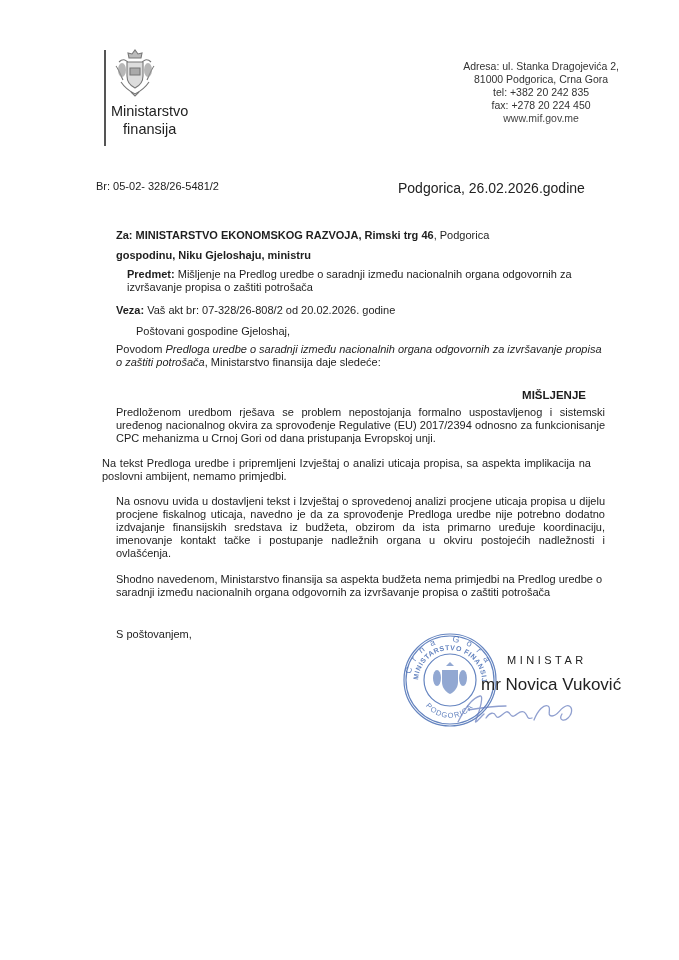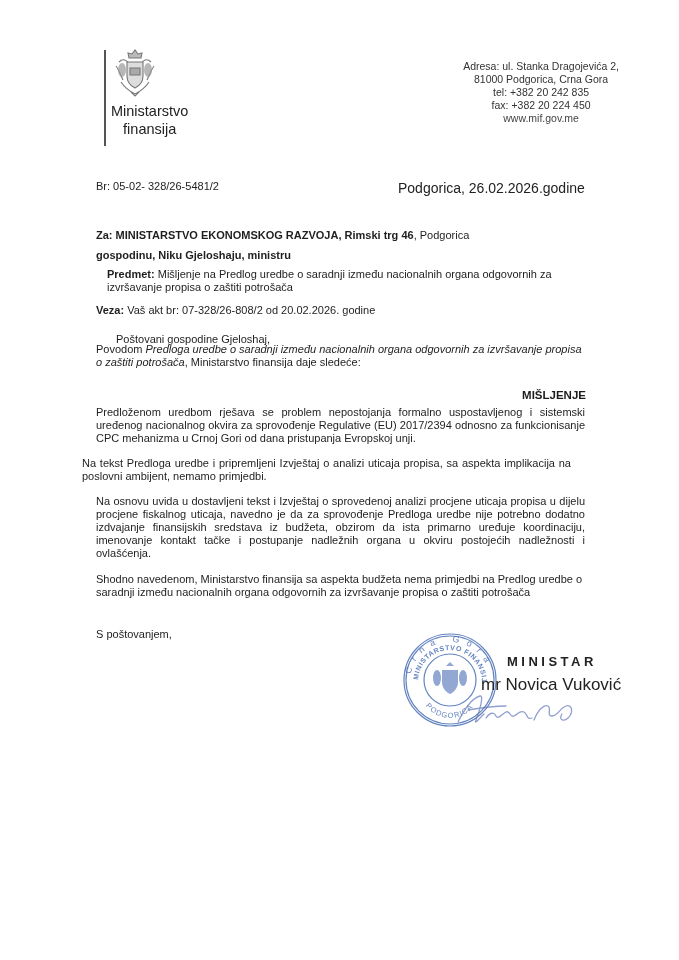--- a/index.html
+++ b/index.html
@@ -8,27 +8,27 @@
       font-family: "Liberation Sans", sans-serif; color: #1c1c1c;
     }
     .abs { position: absolute; }
     .vline { left: 104px; top: 50px; width: 1.5px; height: 96px; background: #555; }
     .crest { left: 113px; top: 48px; width: 44px; height: 50px; }
     .ministry-name { left: 111px; top: 102px; font-size: 14.5px; line-height: 18px; color: #222; text-align: center; }
     .address { right: 60px; top: 60px; text-align: center; font-size: 10.5px; line-height: 13px; color: #333; }
     .address div { white-space: nowrap; }
     .ref { left: 96px; top: 180px; font-size: 11px; color: #222; }
     .date { left: 398px; top: 180px; font-size: 14px; color: #222; }
-    .text { font-size: 11px; line-height: 13px; color: #1e1e1e; }
+    .text { font-size: 11px; line-height: 13px; color: #1e1e1e; margin-left: 20px; }
     .justify { text-align: justify; }
     .b { font-weight: bold; }
     .i { font-style: italic; }
     .heading { left: 96px; width: 490px; text-align: right; font-weight: bold; font-size: 11.5px; top: 389px; }
     .stamp { left: 402px; top: 632px; width: 96px; height: 96px; }
-    .minister-title { left: 507px; top: 654px; font-size: 13px; font-weight: bold; letter-spacing: 3.5px; color: #222; }
+    .minister-title { left: 507px; top: 654px; font-size: 11px; font-weight: normal; letter-spacing: 3.5px; color: #222; }
     .minister-name { left: 481px; top: 675px; font-size: 17px; color: #222; }
     .signature { left: 450px; top: 690px; width: 140px; height: 40px; }
   </style>
 </head>
 <body>
 
 <div class="abs vline"></div>
 
 <svg class="abs crest" viewBox="0 0 44 50">
   <g fill="none" stroke="#777" stroke-width="1.1">
@@ -48,42 +48,42 @@
 
 <div class="abs ministry-name">
   <div>Ministarstvo</div>
   <div>finansija</div>
 </div>
 
 <div class="abs address">
   <div>Adresa: ul. Stanka Dragojevića 2,</div>
   <div>81000 Podgorica, Crna Gora</div>
   <div>tel: +382 20 242 835</div>
-  <div>fax: +382 20 224 450</div>
+  <div>fax: +278 20 224 450</div>
   <div style="color:#444">www.mif.gov.me</div>
 </div>
 
 <div class="abs ref">Br: 05-02- 328/26-5481/2</div>
 <div class="abs date">Podgorica, 26.02.2026.godine</div>
 
 <div class="abs text" style="left:96px; top:229px; white-space:nowrap;">
   <span class="b">Za:</span>
   <span class="b">MINISTARSTVO EKONOMSKOG RAZVOJA, Rimski trg 46</span><span>, Podgorica</span>
 </div>
 <div class="abs text b" style="left:96px; top:249px;">gospodinu, Niku Gjeloshaju, ministru</div>
 
 <div class="abs text" style="left:107px; top:268px; width:490px;">
   <span class="b">Predmet:</span><span> Mišljenje na Predlog uredbe o saradnji između nacionalnih organa odgovornih za izvršavanje propisa o zaštiti potrošača</span>
 </div>
 
 <div class="abs text" style="left:96px; top:304px;">
   <span class="b">Veza:</span><span> Vaš akt br: 07-328/26-808/2 od 20.02.2026. godine</span>
 </div>
 
-<div class="abs text" style="left:96px; top:333px;padding-left:20px;">Poštovani gospodine Gjeloshaj,</div>
+<div class="abs text" style="left:96px; top:325px;padding-left:20px;">Poštovani gospodine Gjeloshaj,</div>
 
 <div class="abs text" style="left:96px; top:343px; width:490px;">
   <span>Povodom </span><span class="i">Predloga uredbe o saradnji između nacionalnih organa odgovornih za izvršavanje propisa o zaštiti potrošača</span><span>, Ministarstvo finansija daje sledeće:</span>
 </div>
 
 <div class="abs heading">MIŠLJENJE</div>
 
 <div class="abs text justify" style="left:96px; top:406px; width:489px;">Predloženom uredbom rješava se problem nepostojanja formalno uspostavljenog i sistemski uređenog nacionalnog okvira za sprovođenje Regulative (EU) 2017/2394 odnosno za funkcionisanje CPC mehanizma u Crnoj Gori od dana pristupanja Evropskoj unji.</div>
 <div class="abs text justify" style="left:82px; top:457px; width:489px;">Na tekst Predloga uredbe i pripremljeni Izvještaj o analizi uticaja propisa, sa aspekta implikacija na poslovni ambijent, nemamo primjedbi.</div>
 <div class="abs text justify" style="left:96px; top:495px; width:489px;">Na osnovu uvida u dostavljeni tekst i Izvještaj o sprovedenoj analizi procjene uticaja propisa u dijelu procjene fiskalnog uticaja, navedno je da za sprovođenje Predloga uredbe nije potrebno dodatno izdvajanje finansijskih sredstava iz budžeta, obzirom da ista primarno uređuje koordinaciju, imenovanje kontakt tačke i postupanje nadležnih organa u okviru postojećih nadležnosti i ovlašćenja.</div>

